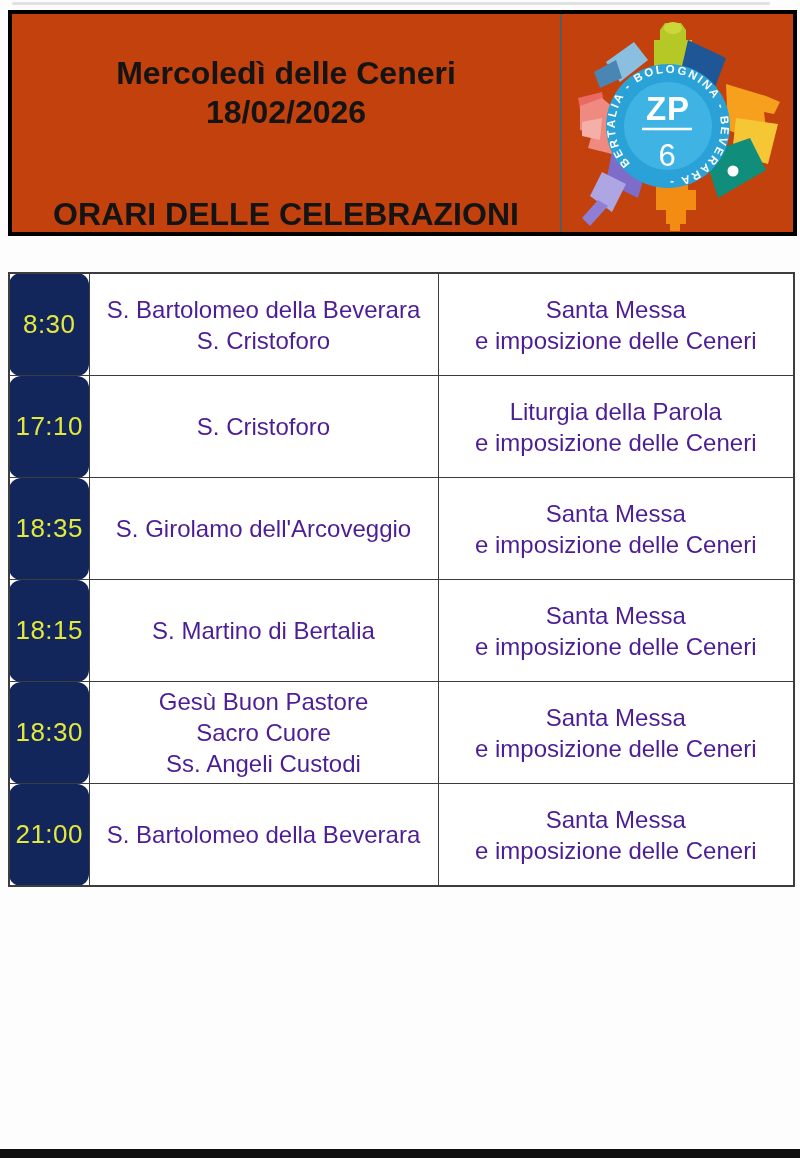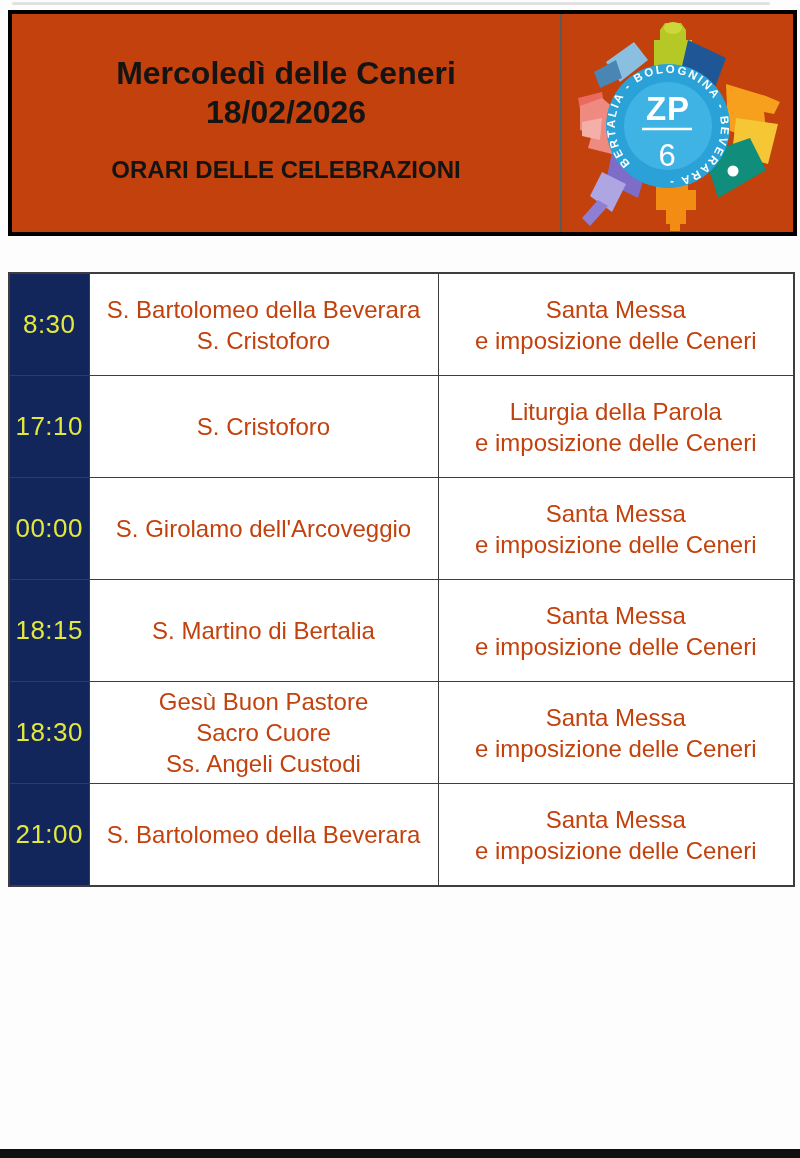--- a/index.html
+++ b/index.html
@@ -20,44 +20,44 @@
   }
   .header-left{
     width:548px;box-sizing:border-box;padding-top:40px;
     text-align:center;color:#141414;
   }
   .header-title{
     font-size:32px;font-weight:700;line-height:39px;letter-spacing:0;
     white-space:pre-line;
   }
   .header-subtitle{
-    margin-top:24px;font-size:24px;font-weight:700;letter-spacing:0;
+    margin-top:64px;font-size:32px;font-weight:700;letter-spacing:0;
   }
   .header-divider{
     width:2px;background:#5a5a5a;flex:0 0 2px;
   }
   .header-right{
     flex:1;display:flex;align-items:center;justify-content:center;
   }
   .logo-svg{display:block;}
   
   .schedule-table{
     position:absolute;left:8px;top:272px;
     border-collapse:collapse;table-layout:fixed;width:785px;
     border:2px solid #3d3d3d;background:#fff;
   }
   .schedule-table td{
     border:1px solid #3d3d3d;height:97px;padding:2px 6px;
     text-align:center;vertical-align:middle;
-    font-size:24px;line-height:31px;color:#c2410c;
+    font-size:24px;line-height:31px;color:#4c1d95;
     white-space:pre-line;overflow:hidden;
   }
   .schedule-table td.time{
     background:#13265b;color:#e3e93c;font-size:26px;letter-spacing:.5px;
-    white-space:normal;padding:0;
+    white-space:normal;padding:0;border-radius:12px;
   }
   col.c-time{width:80px;}
   col.c-church{width:349px;}
   col.c-celebration{width:356px;}
   
   .bottom-bar{
     position:absolute;left:0;top:1149px;width:800px;height:9px;background:#101010;
   }
 </style>
 </head>
@@ -122,21 +122,21 @@
       <td class="celebration">Santa Messa
 e imposizione delle Ceneri</td>
     </tr>
     <tr>
       <td class="time">17:10</td>
       <td class="church">S. Cristoforo</td>
       <td class="celebration">Liturgia della Parola
 e imposizione delle Ceneri</td>
     </tr>
     <tr>
-      <td class="time">00:00</td>
+      <td class="time">18:35</td>
       <td class="church">S. Girolamo dell'Arcoveggio</td>
       <td class="celebration">Santa Messa
 e imposizione delle Ceneri</td>
     </tr>
     <tr>
       <td class="time">18:15</td>
       <td class="church">S. Martino di Bertalia</td>
       <td class="celebration">Santa Messa
 e imposizione delle Ceneri</td>
     </tr>

